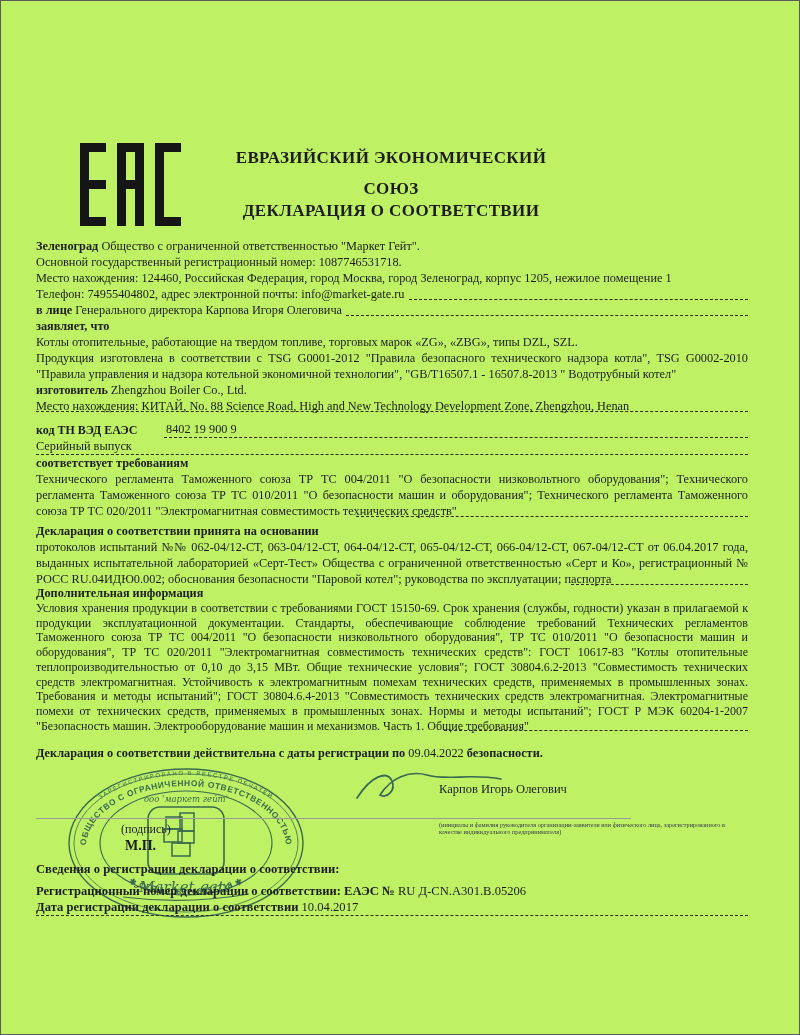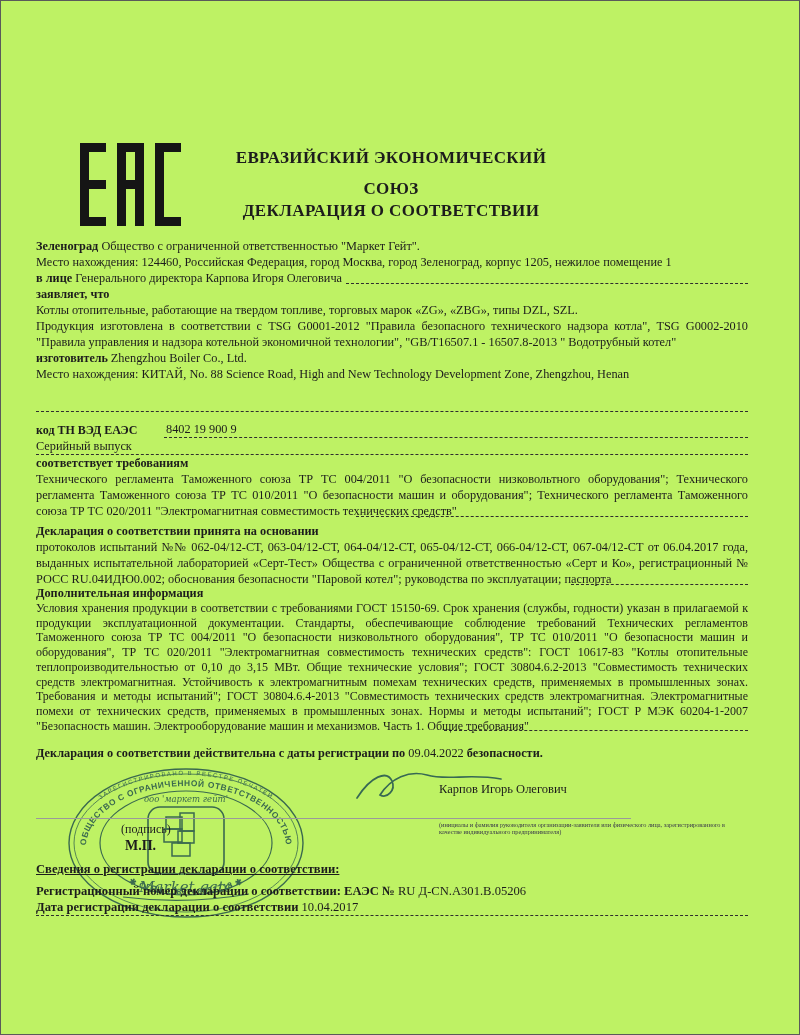--- a/index.html
+++ b/index.html
@@ -36,21 +36,21 @@
   .sig-caption { position:absolute; left:85px; top:58px; font-size:12px; color:#222; }
   .mp { position:absolute; left:89px; top:74px; font-weight:bold; font-size:14px; }
   .signer { position:absolute; left:403px; top:18px; font-size:12.5px; }
   .signer-note { position:absolute; left:403px; top:57px; width:305px; font-size:6.3px; line-height:7.2px; color:#3a3a4a; }
   .stamp-wrap { position:absolute; left:29px; top:2px; mix-blend-mode:multiply; opacity:.9; }
   .scribble { position:absolute; left:315px; top:2px; mix-blend-mode:multiply; }
   .stamp-script { font-family:"DejaVu Serif", serif; font-style:italic; }
   
   .reg-blk { position:absolute; left:35px; top:860px; width:712px; }
   .reg-blk p, .reg-blk .row { margin:0; font-size:12.6px; line-height:16px; }
-  .reg-blk .head { margin-bottom:6px;text-decoration:underline; }
+  .reg-blk .head { margin-bottom:6px; }
 </style>
 </head>
 <body>
 
 <div class="page">
 
   <div class="eac-logo" aria-label="ЕАС">
     <svg width="101" height="83" viewBox="0 0 101 83" fill="#151515">
 
       <rect x="0" y="0" width="9" height="83"></rect>
@@ -70,21 +70,26 @@
   </div>
 
   <div class="doc-title">
     <div class="t1">ЕВРАЗИЙСКИЙ ЭКОНОМИЧЕСКИЙ</div>
     <div class="t2">СОЮЗ</div>
     <div class="t3">ДЕКЛАРАЦИЯ О СООТВЕТСТВИИ</div>
   </div>
 
   <div class="blk" style="top:237px;">
     <p><b>Зеленоград </b><span>Общество с ограниченной ответственностью "Маркет Гейт".</span></p>
+    <p>Основной государственный регистрационный номер: 1087746531718.</p>
     <p>Место нахождения: 124460, Российская Федерация, город Москва, город Зеленоград, корпус 1205, нежилое помещение 1</p>
+    <div class="row">
+      <span>Телефон: 74955404802, адрес электронной почты: info@market-gate.ru</span>
+        <span class="fill"></span>
+    </div>
     <div class="row">
       <span><b>в лице </b><span>Генерального директора Карпова Игоря Олеговича</span></span>
         <span class="fill"></span>
     </div>
     <p class="b">заявляет, что</p>
     <p>Котлы отопительные, работающие на твердом топливе, торговых марок «ZG», «ZBG», типы  DZL, SZL.</p>
     <p class="just">Продукция изготовлена в соответствии с TSG G0001-2012 "Правила безопасного технического надзора котла", TSG G0002-2010 "Правила управления и надзора котельной экономичной технологии", "GB/T16507.1 - 16507.8-2013 " Водотрубный котел"</p>
     <p><b class="lbl-small">изготовитель </b><span>Zhengzhou Boiler Co., Ltd.</span></p>
     <p>Место нахождения: КИТАЙ, No. 88 Science Road, High and New Technology Development Zone, Zhengzhou, Henan</p>
   </div>

